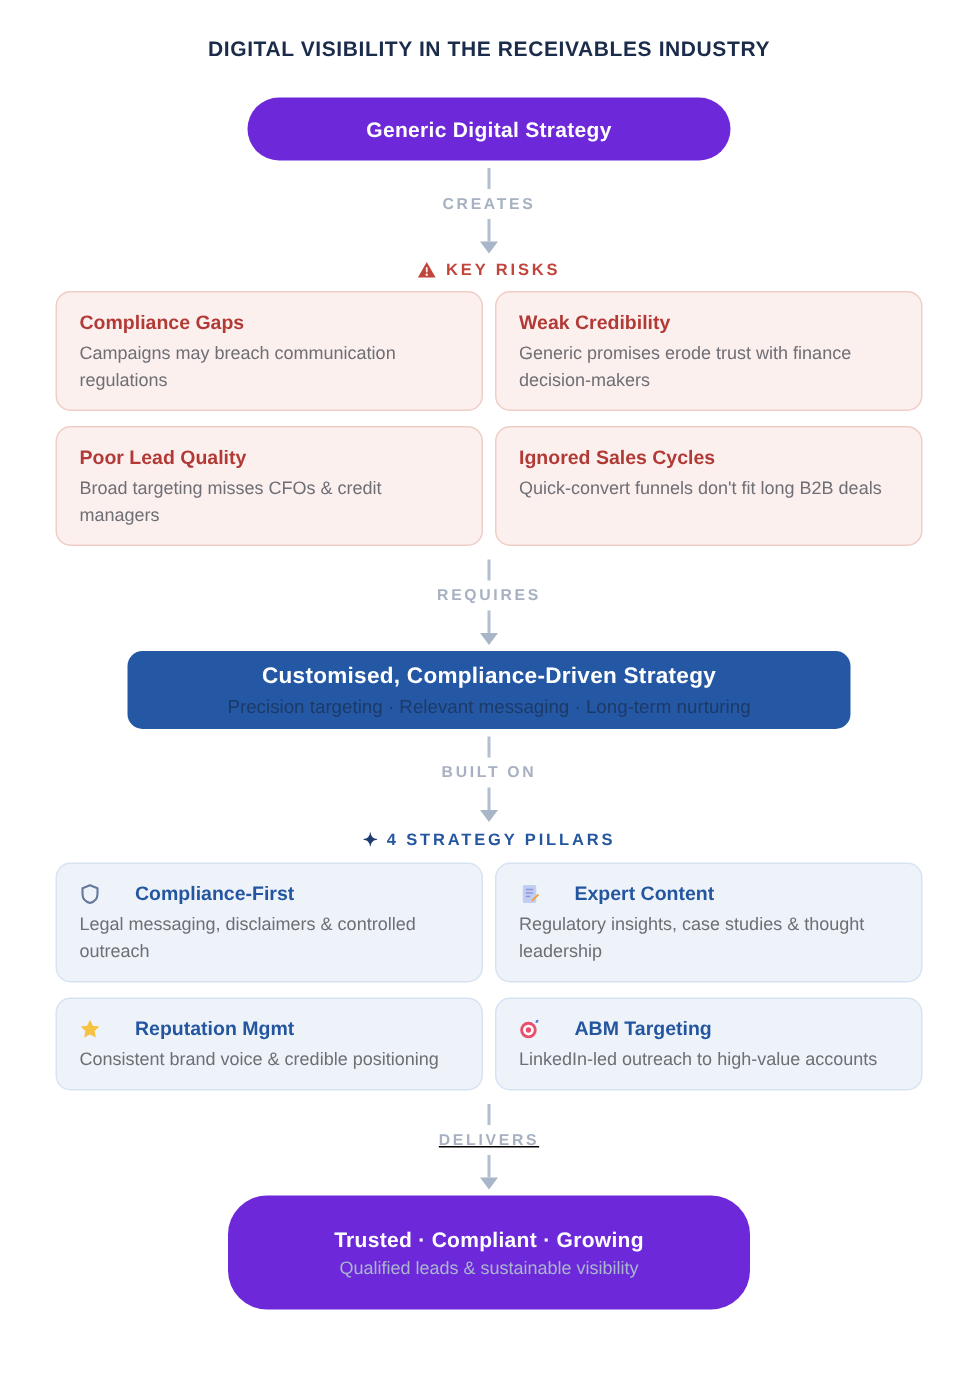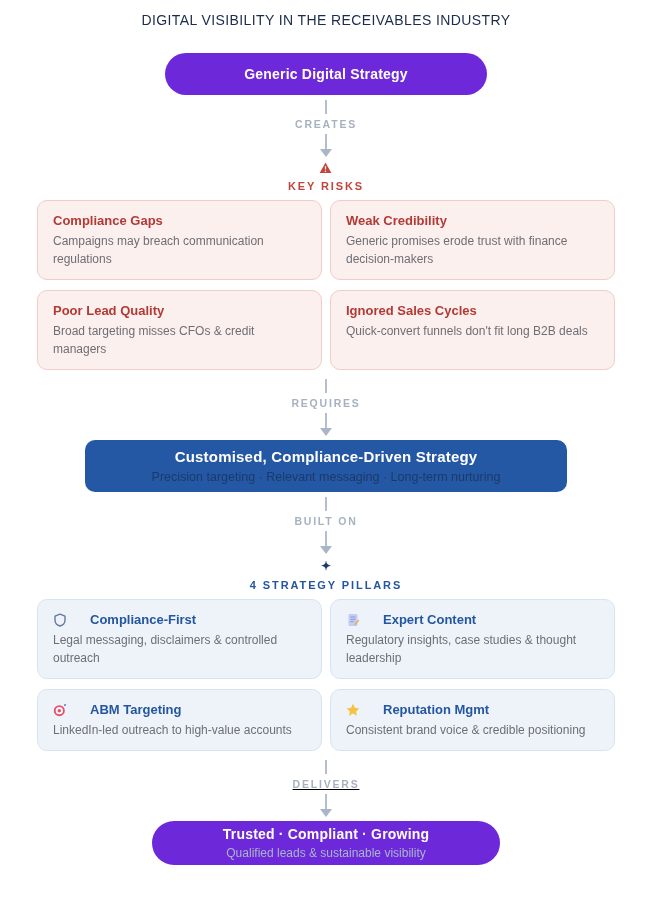--- a/index.html
+++ b/index.html
@@ -10,38 +10,38 @@
     overflow: hidden;
   }
   .diagram {
     width: 652px;
     height: 922px;
     display: flex;
     flex-direction: column;
     align-items: center;
   }
   .page-title {
-    margin-top: 12px;
+    margin-top: 24px;
     font-size: 14px;
-    font-weight: normal;
+    font-weight: bold;
     letter-spacing: 0.4px;
     color: #1b2b4a;
     text-align: center;
   }
   .pill {
     background: #6d28d9;
     border-radius: 26px;
     display: flex;
     flex-direction: column;
     align-items: center;
     justify-content: center;
     text-align: center;
   }
   .pill-top { margin-top: 25px; width: 322px; height: 42px; }
-  .pill-bottom { margin-top: 4px; width: 348px; height: 44px; }
+  .pill-bottom { margin-top: 4px; width: 348px; height: 76px; }
   .pill-title { color: #ffffff; font-size: 14px; font-weight: bold; letter-spacing: 0.2px; }
   .pill-subtitle { color: #a9b6cf; font-size: 12px; margin-top: 4px; }
   .connector {
     display: flex;
     flex-direction: column;
     align-items: center;
   }
   .c-line { width: 2px; background: #b3bfd0; }
   .c-line.top { height: 14px; margin-bottom: 4px; }
   .c-line.bottom { height: 15px; margin-top: 4px; }
@@ -62,21 +62,20 @@
   .conn-3 { margin-top: 5px; }
   .conn-4 { margin-top: 9px; text-decoration: underline; }
   .section-heading {
     display: flex;
     align-items: center;
     gap: 6px;
     font-size: 11px;
     font-weight: bold;
     letter-spacing: 1.9px;
     margin-top: 5px;
-    flex-direction: column;
   }
   .section-heading.risks-heading { color: #c1453d; }
   .section-heading.pillars-heading { color: #2456a0; }
   .sparkle-glyph { font-size: 12px; letter-spacing: 0; color: #1d3b72; }
   .grid {
     margin-top: 8px;
     width: 578px;
     display: grid;
     grid-template-columns: 285px 285px;
     column-gap: 8px;
@@ -232,38 +231,38 @@
           <line x1="4.5" y1="8.6" x2="7.5" y2="8.6" stroke="#8b98d8" stroke-width="1"></line>
           <path d="M8.2 11.2 L12.6 6.8 L13.4 7.6 L9 12 Z" fill="#f59b31"></path>
         </svg>
         <span>Expert Content</span>
       </div>
       <div class="card-desc">Regulatory insights, case studies &amp; thought leadership</div>
     </div>
     <div class="card pillar-card pillar-row-2">
       <div class="card-title">
         <svg class="icon-svg" width="14" height="14" viewBox="0 0 14 14">
+          <path d="M7 0.8 L8.9 4.8 L13.2 5.4 L10.1 8.4 L10.9 12.7 L7 10.6 L3.1 12.7 L3.9 8.4 L0.8 5.4 L5.1 4.8 Z" fill="#f5c242"></path>
+        </svg>
+        <span>Reputation Mgmt</span>
+      </div>
+      <div class="card-desc">Consistent brand voice &amp; credible positioning</div>
+    </div>
+    <div class="card pillar-card pillar-row-2">
+      <div class="card-title">
+        <svg class="icon-svg" width="14" height="14" viewBox="0 0 14 14">
           <circle cx="6.3" cy="7.7" r="5.5" fill="#e8506b"></circle>
           <circle cx="6.3" cy="7.7" r="3.6" fill="#ffffff"></circle>
           <circle cx="6.3" cy="7.7" r="1.8" fill="#e8506b"></circle>
           <path d="M6.3 7.7 L11 3 L11.3 1.2 L13 0.9 L12.7 2.7 L11 3 Z" fill="#4d79d8"></path>
         </svg>
         <span>ABM Targeting</span>
       </div>
       <div class="card-desc">LinkedIn-led outreach to high-value accounts</div>
     </div>
-    <div class="card pillar-card pillar-row-2">
-      <div class="card-title">
-        <svg class="icon-svg" width="14" height="14" viewBox="0 0 14 14">
-          <path d="M7 0.8 L8.9 4.8 L13.2 5.4 L10.1 8.4 L10.9 12.7 L7 10.6 L3.1 12.7 L3.9 8.4 L0.8 5.4 L5.1 4.8 Z" fill="#f5c242"></path>
-        </svg>
-        <span>Reputation Mgmt</span>
-      </div>
-      <div class="card-desc">Consistent brand voice &amp; credible positioning</div>
-    </div>
   </div>
 
   <div class="connector conn-4">
     <div class="c-line top"></div>
     <div class="c-label">DELIVERS</div>
     <div class="c-line bottom"></div>
     <div class="c-arrowhead"></div>
   </div>
 
   <div class="pill pill-bottom">

